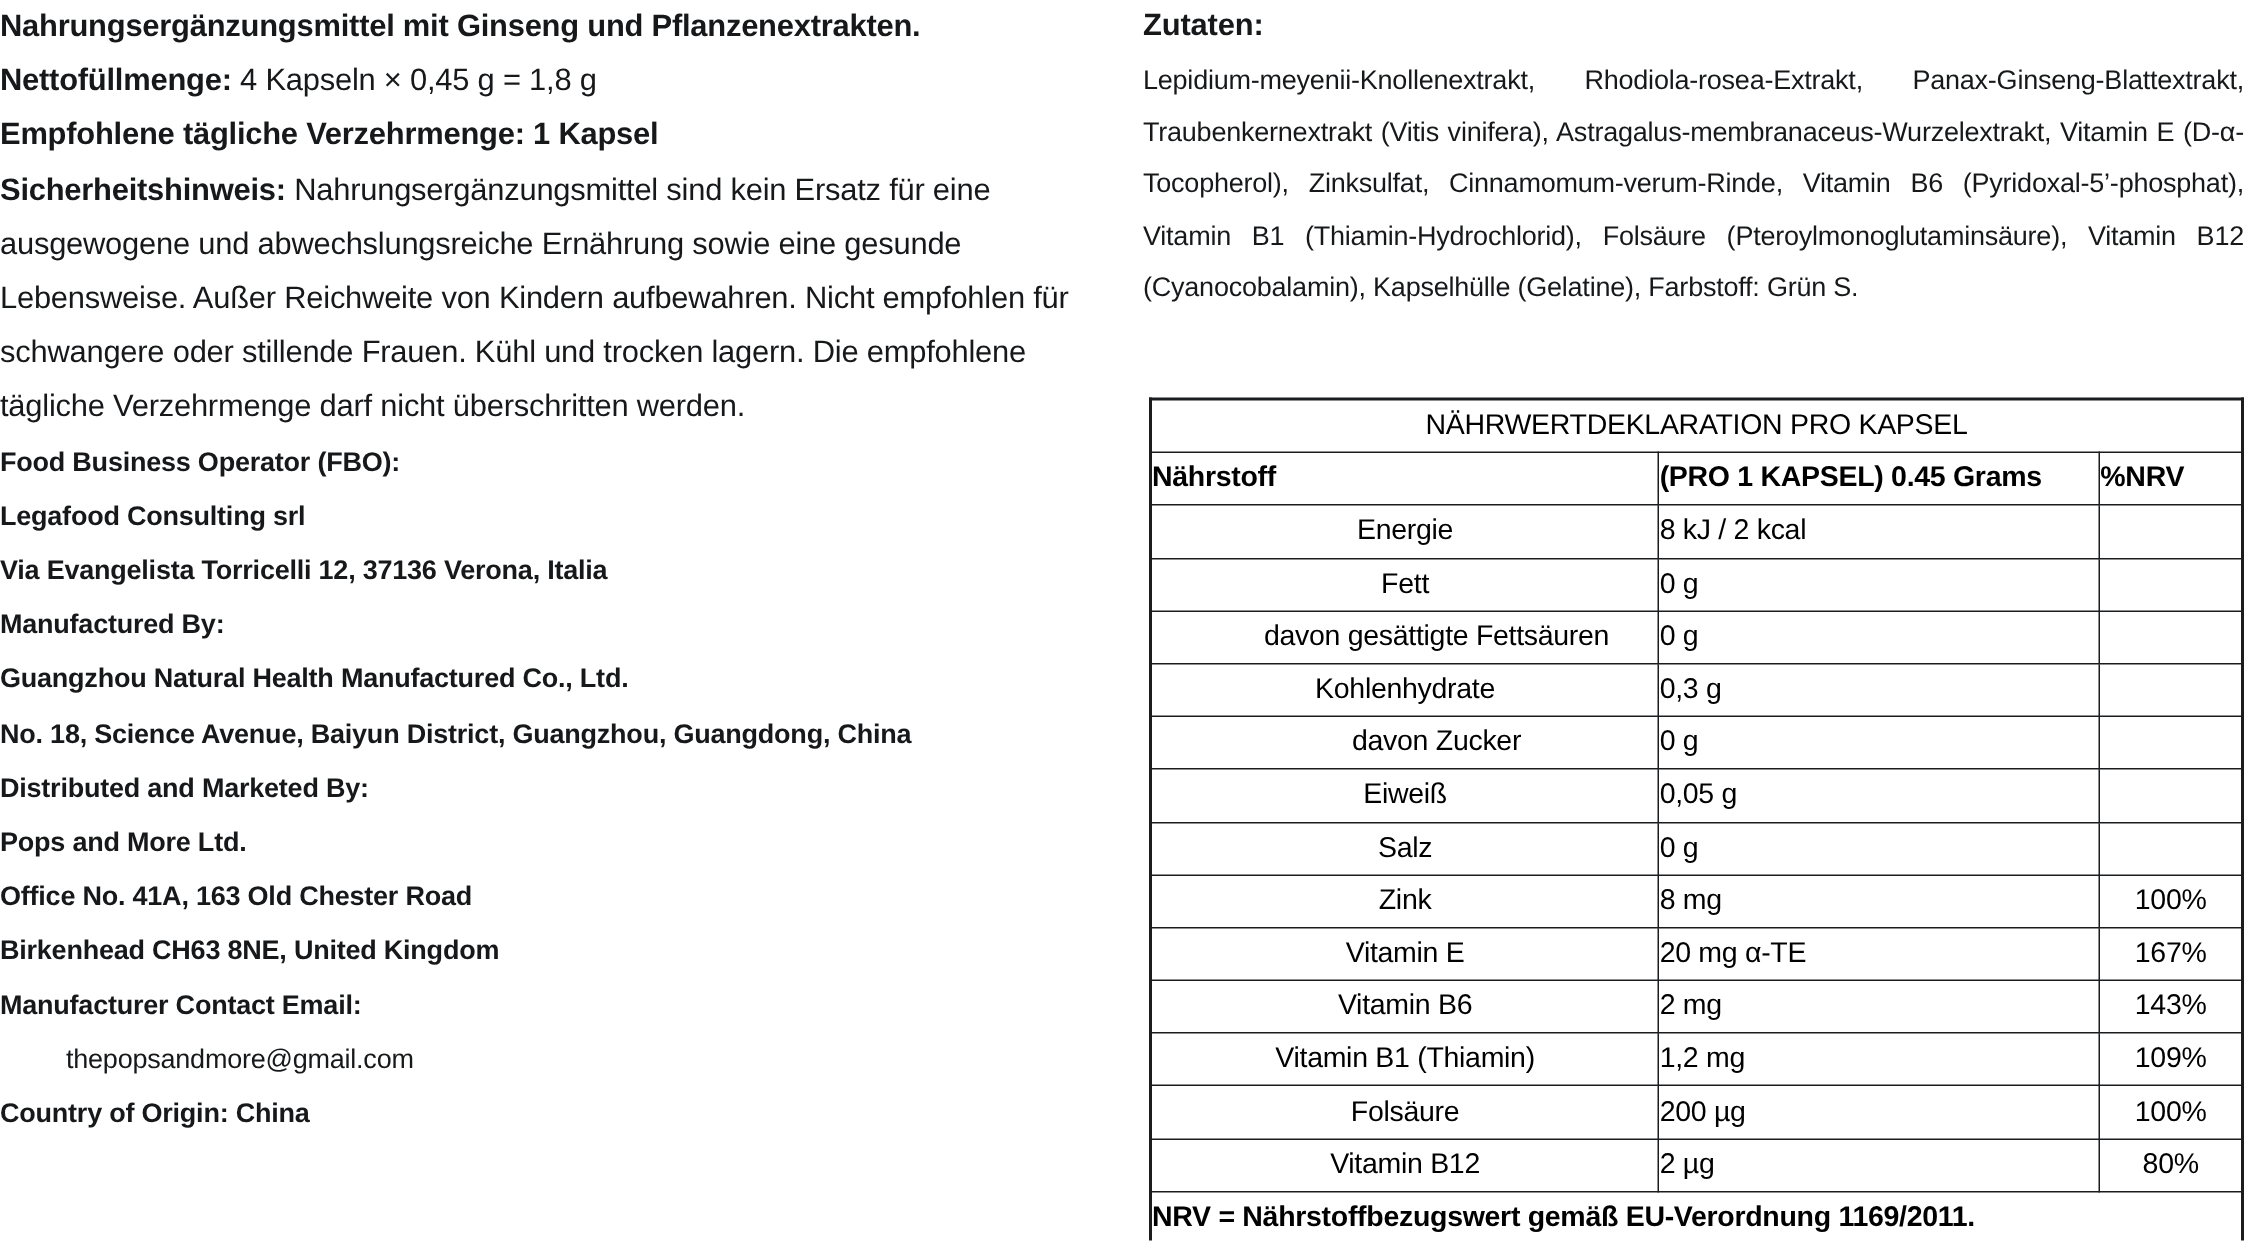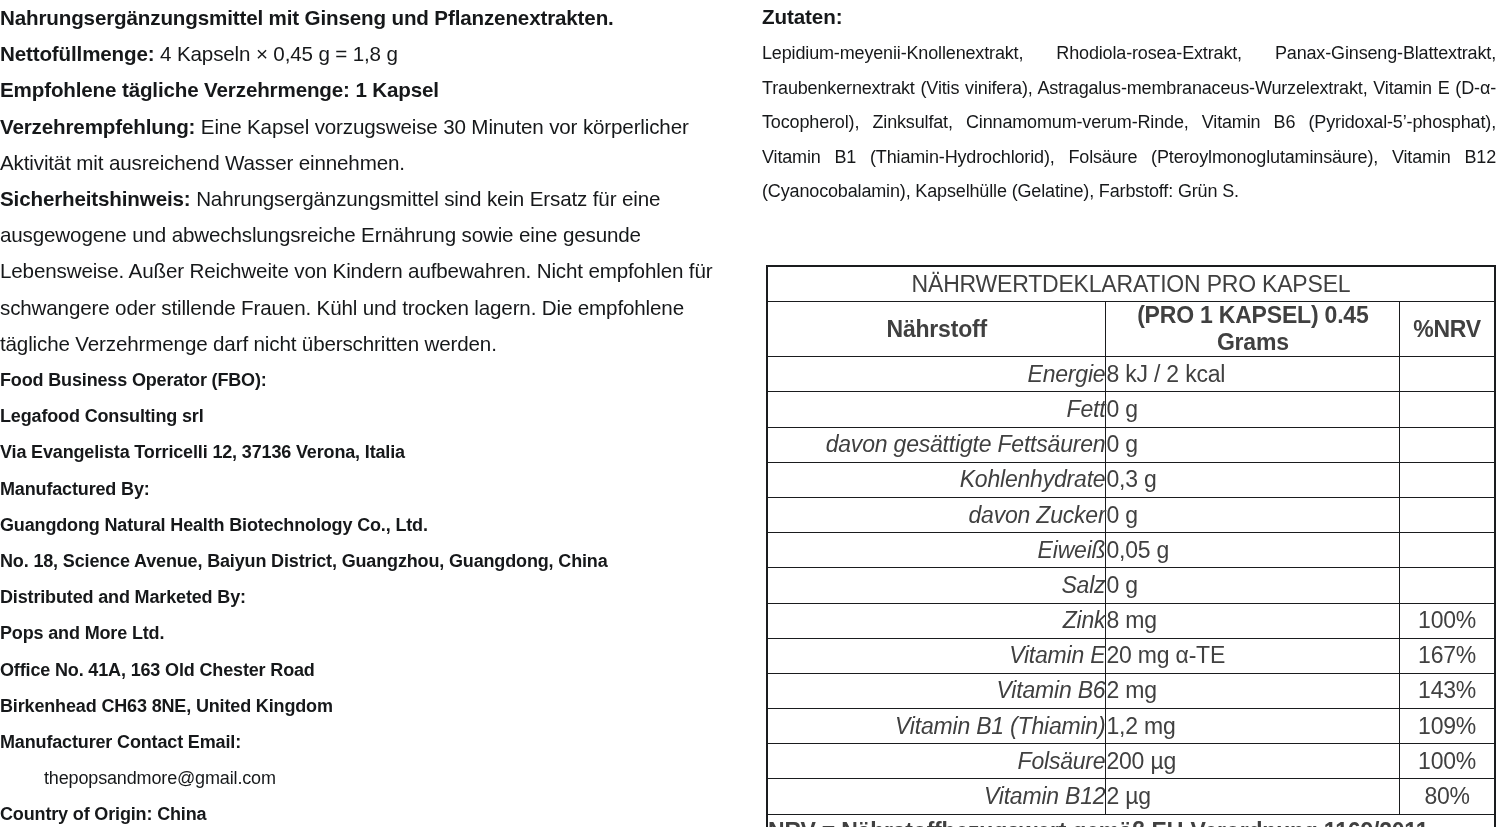--- a/index.html
+++ b/index.html
@@ -91,48 +91,47 @@
     width: 730px;
   }
   table.nutri {
     border-collapse: collapse;
     width: 730px;
     table-layout: fixed;
     border: 2.3px solid #1a1c1e;
   }
   table.nutri td {
     border: 1.6px solid #1a1c1e;
-    font-size: 23px;
+    font-size: 19px;
     letter-spacing: -0.2px;
     padding: 0;
     height: 34.2px;
     vertical-align: middle;
-    color: #404040;
+    color: #000000;
   }
   .c-name  { width: 338px; }
   .c-value { width: 293px; }
   .c-nrv   { width: 95px;  }
 
   td.title-cell {
     text-align: center;
     font-size: 20.4px;
     font-weight: 400;
     height: 33px;
     letter-spacing: 0.1px;
   }
   td.head-cell {
-    text-align: center;
+    text-align: left;
     font-weight: 700;
     font-size: 20px;
     height: 35px;
   }
   td.name-cell {
-    text-align: right;
+    text-align: center;
     padding-left: 12px;
-    font-style: italic;
   }
   td.name-cell.sub {
     padding-left: 42px;
   }
   td.value-cell {
   }
   td.nrv-cell {
     text-align: center;
   }
   td.footnote-cell {
@@ -156,33 +155,30 @@
     </p>
 
     <p class="para">
       <b>Nettofüllmenge:</b><span class="val"> 4 Kapseln × 0,45 g = 1,8 g</span>
     </p>
 
     <p class="para">
       <b>Empfohlene tägliche Verzehrmenge: 1 Kapsel</b>
     </p>
 
-    <p class="para">
-      <b>Verzehrempfehlung:</b><span class="val"> Eine Kapsel vorzugsweise 30 Minuten vor körperlicher Aktivität mit ausreichend Wasser einnehmen.</span>
-    </p>
 
     <p class="para">
       <b>Sicherheitshinweis:</b><span class="val"> Nahrungsergänzungsmittel sind kein Ersatz für eine ausgewogene und abwechslungsreiche Ernährung sowie eine gesunde Lebensweise. Außer Reichweite von Kindern aufbewahren. Nicht empfohlen für schwangere oder stillende Frauen. Kühl und trocken lagern. Die empfohlene tägliche Verzehrmenge darf nicht überschritten werden.</span>
     </p>
 
     <div class="line">Food Business Operator (FBO):</div>
     <div class="line">Legafood Consulting srl</div>
     <div class="line">Via Evangelista Torricelli 12, 37136 Verona, Italia</div>
     <div class="line">Manufactured By:</div>
-    <div class="line">Guangdong Natural Health Biotechnology Co., Ltd.</div>
+    <div class="line">Guangzhou Natural Health Manufactured Co., Ltd.</div>
     <div class="line">No. 18, Science Avenue, Baiyun District, Guangzhou, Guangdong, China</div>
     <div class="line">Distributed and Marketed By:</div>
     <div class="line">Pops and More Ltd.</div>
     <div class="line">Office No. 41A, 163 Old Chester Road</div>
     <div class="line">Birkenhead CH63 8NE, United Kingdom</div>
     <div class="line">Manufacturer Contact Email:</div>
     <div class="line reg">thepopsandmore@gmail.com</div>
     <div class="line">Country of Origin: China</div>
   </div>
 

